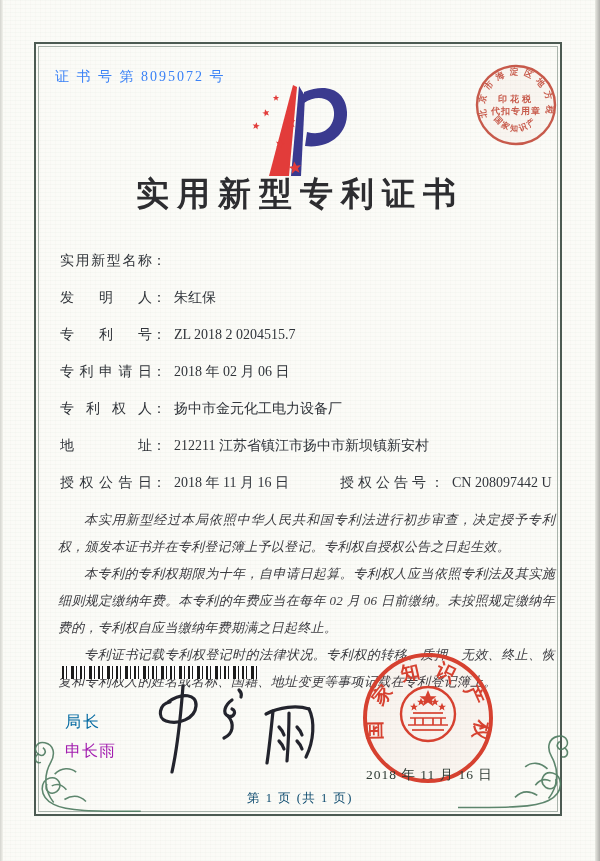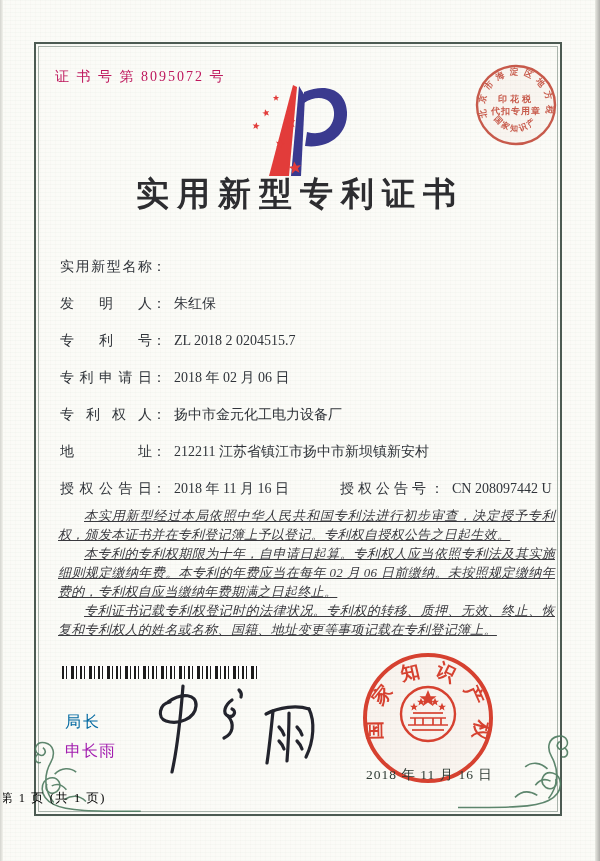--- a/index.html
+++ b/index.html
@@ -21,67 +21,67 @@
   .edge-right{position:absolute;right:0;top:0;width:5px;height:100%;background:linear-gradient(to left,#aeaeaa,#e9e9e3);}
   .edge-bottom{position:absolute;left:0;bottom:0;width:100%;height:4px;background:linear-gradient(to top,#c2c2bd,#ededе7);}
   .edge-left{position:absolute;left:0;top:0;width:3px;height:100%;background:linear-gradient(to right,#d4d4cf,#f2f2ec);}
   
   .frame-outer{
     position:absolute;left:34px;top:42px;width:528px;height:774px;
     border:2px solid #4c5a52;box-sizing:border-box;
   }
   .frame-inner{position:absolute;inset:2px;border:1px solid #a9b3ab;}
   .cert-no{
-    position:absolute;left:55px;top:68px;font-size:14px;letter-spacing:2px;color:#be185d;
+    position:absolute;left:55px;top:68px;font-size:14px;letter-spacing:2px;color:#3b82f6;
   }
   .logo{position:absolute;left:247px;top:82px;width:112px;height:102px;}
   .title{
     position:absolute;left:0;top:172px;width:100%;text-align:center;
     font-size:33px;font-weight:bold;letter-spacing:8px;color:#2d2d30;
   }
   .fields{
     position:absolute;left:60px;top:250px;width:495px;
     display:flex;flex-direction:column;gap:15px;
-    font-size:14px;line-height:22px;color:#30343a;margin-top:6px;
+    font-size:14px;line-height:22px;color:#30343a;
   }
   .field-row{display:flex;white-space:nowrap;}
   .fgroup{display:flex;white-space:nowrap;}
   .fgroup.first{width:280px;}
   .flabel{
     display:inline-block;width:92px;
     text-align:justify;text-align-last:justify;
   }
   .flabel.right-label{width:auto;letter-spacing:4px;}
   .fcolon{margin-right:8px;}
   .body-text{
     position:absolute;left:58px;top:506px;width:497px;
-    font-size:13px;line-height:19px;letter-spacing:0.3px;
-    font-style:italic;text-align:justify;color:#3a3a3f;text-decoration:underline;
+    font-size:13px;line-height:27px;letter-spacing:0.3px;
+    font-style:italic;text-align:justify;color:#3a3a3f;
   }
   .body-text p{margin:0;text-indent:2em;}
   .barcode{
     position:absolute;left:62px;top:666px;width:198px;height:13px;
     background:repeating-linear-gradient(90deg,
       #1c1c1c 0 2px, #fff 2px 4px, #1c1c1c 4px 5px, #fff 5px 9px,
       #1c1c1c 9px 12px, #fff 12px 14px, #1c1c1c 14px 15px, #fff 15px 18px);
   }
   .sig-title{position:absolute;left:65px;top:712px;font-size:16px;color:#0369a1;font-family:"Liberation Sans","DejaVu Sans",sans-serif;letter-spacing:2px;}
   .sig-name{position:absolute;left:65px;top:741px;font-size:16px;color:#a21caf;font-family:"Liberation Sans","DejaVu Sans",sans-serif;letter-spacing:1px;}
   .signature{position:absolute;left:138px;top:678px;width:195px;height:102px;}
   .seal{position:absolute;left:356px;top:646px;width:144px;height:144px;}
   .seal-date{
     position:absolute;left:366px;top:766px;font-size:13.5px;color:#2e3a33;letter-spacing:1px;
   }
   .tax-stamp{position:absolute;left:472px;top:61px;width:88px;height:88px;}
   .ornament{position:absolute;}
   .ornament.bl{left:24px;top:735px;width:120px;height:88px;}
   .ornament.br{left:456px;top:726px;width:122px;height:96px;transform:scaleX(-1);}
   .footer{
-    position:absolute;left:0;top:790px;width:100%;
-    font-size:12.5px;letter-spacing:1.5px;color:#000000;
+    position:absolute;left:0;top:790px;width:100%;text-align:center;
+    font-size:12.5px;letter-spacing:1.5px;color:#0c4a6e;
   }
 </style>
 </head>
 <body>
 
 <div class="texture"></div>
 
 <div class="frame-outer">
   <div class="frame-inner"></div>
 </div>

